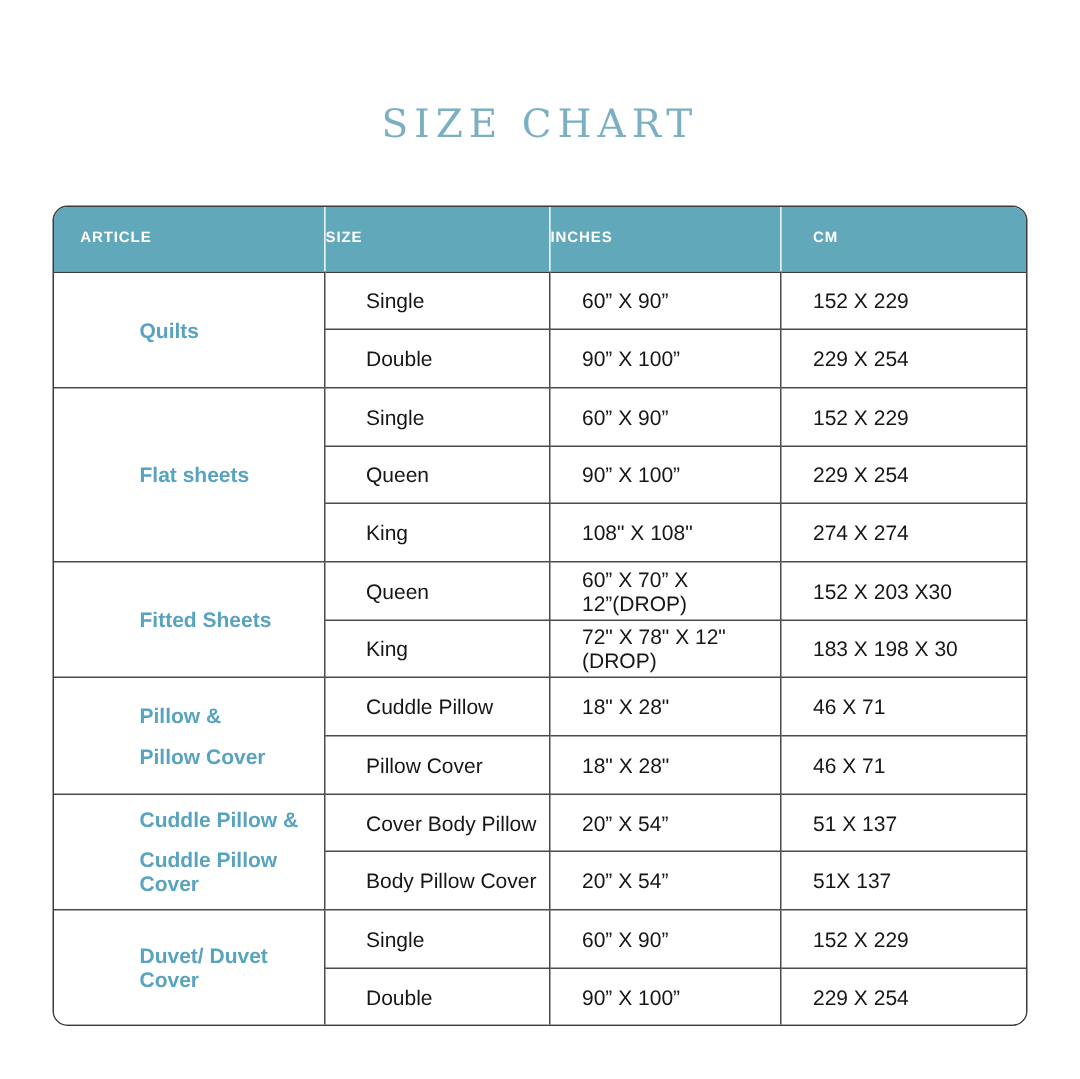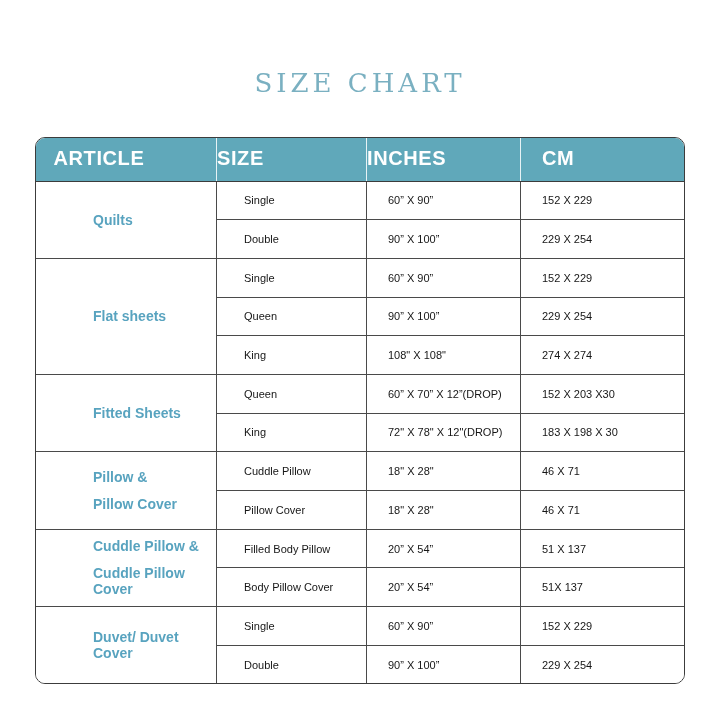--- a/index.html
+++ b/index.html
@@ -42,37 +42,37 @@
     margin:-1px;
     table-layout:fixed;
   }
   col.c-article{width:181px;}
   col.c-size{width:150px;}
   col.c-inches{width:154px;}
   col.c-cm{width:165px;}
   th{
     background:var(--header-bg);
     color:#ffffff;
-    font-size:20px;
+    font-size:10px;
     font-weight:700;
     letter-spacing:0.6px;
     text-align:left;
     height:44px;
     border-bottom:1px solid var(--border-dark);
     border-left:1px solid rgba(255,255,255,0.85);
   }
   th:first-child{border-left:none;}
   th.h-article{padding-left:18px;}
   th.h-size{}
   th.h-inches{}
   th.h-cm{padding-left:21px;}
   td{
     border:1px solid var(--border-cell);
     height:38.7px;
-    font-size:11px;
+    font-size:14px;
     font-weight:500;
     color:var(--cell-text);
     vertical-align:middle;
     background:#ffffff;
   }
   td.article{
     padding-left:18px;
     color:var(--article-color);
     font-weight:700;
     font-size:14px;
@@ -166,21 +166,21 @@
         <td class="size">Pillow Cover</td>
         <td class="inches">18" X 28"</td>
         <td class="cm">46 X 71</td>
       </tr>
 
       <tr>
         <td class="article" rowspan="2">
           <span class="art-line">Cuddle Pillow &amp;</span>
           <span class="art-line">Cuddle Pillow Cover</span>
         </td>
-        <td class="size">Filled Body Pillow</td>
+        <td class="size">Cover Body Pillow</td>
         <td class="inches">20” X 54”</td>
         <td class="cm">51 X 137</td>
       </tr>
       <tr>
         <td class="size">Body Pillow Cover</td>
         <td class="inches">20” X 54”</td>
         <td class="cm">51X 137</td>
       </tr>
 
       <tr>

